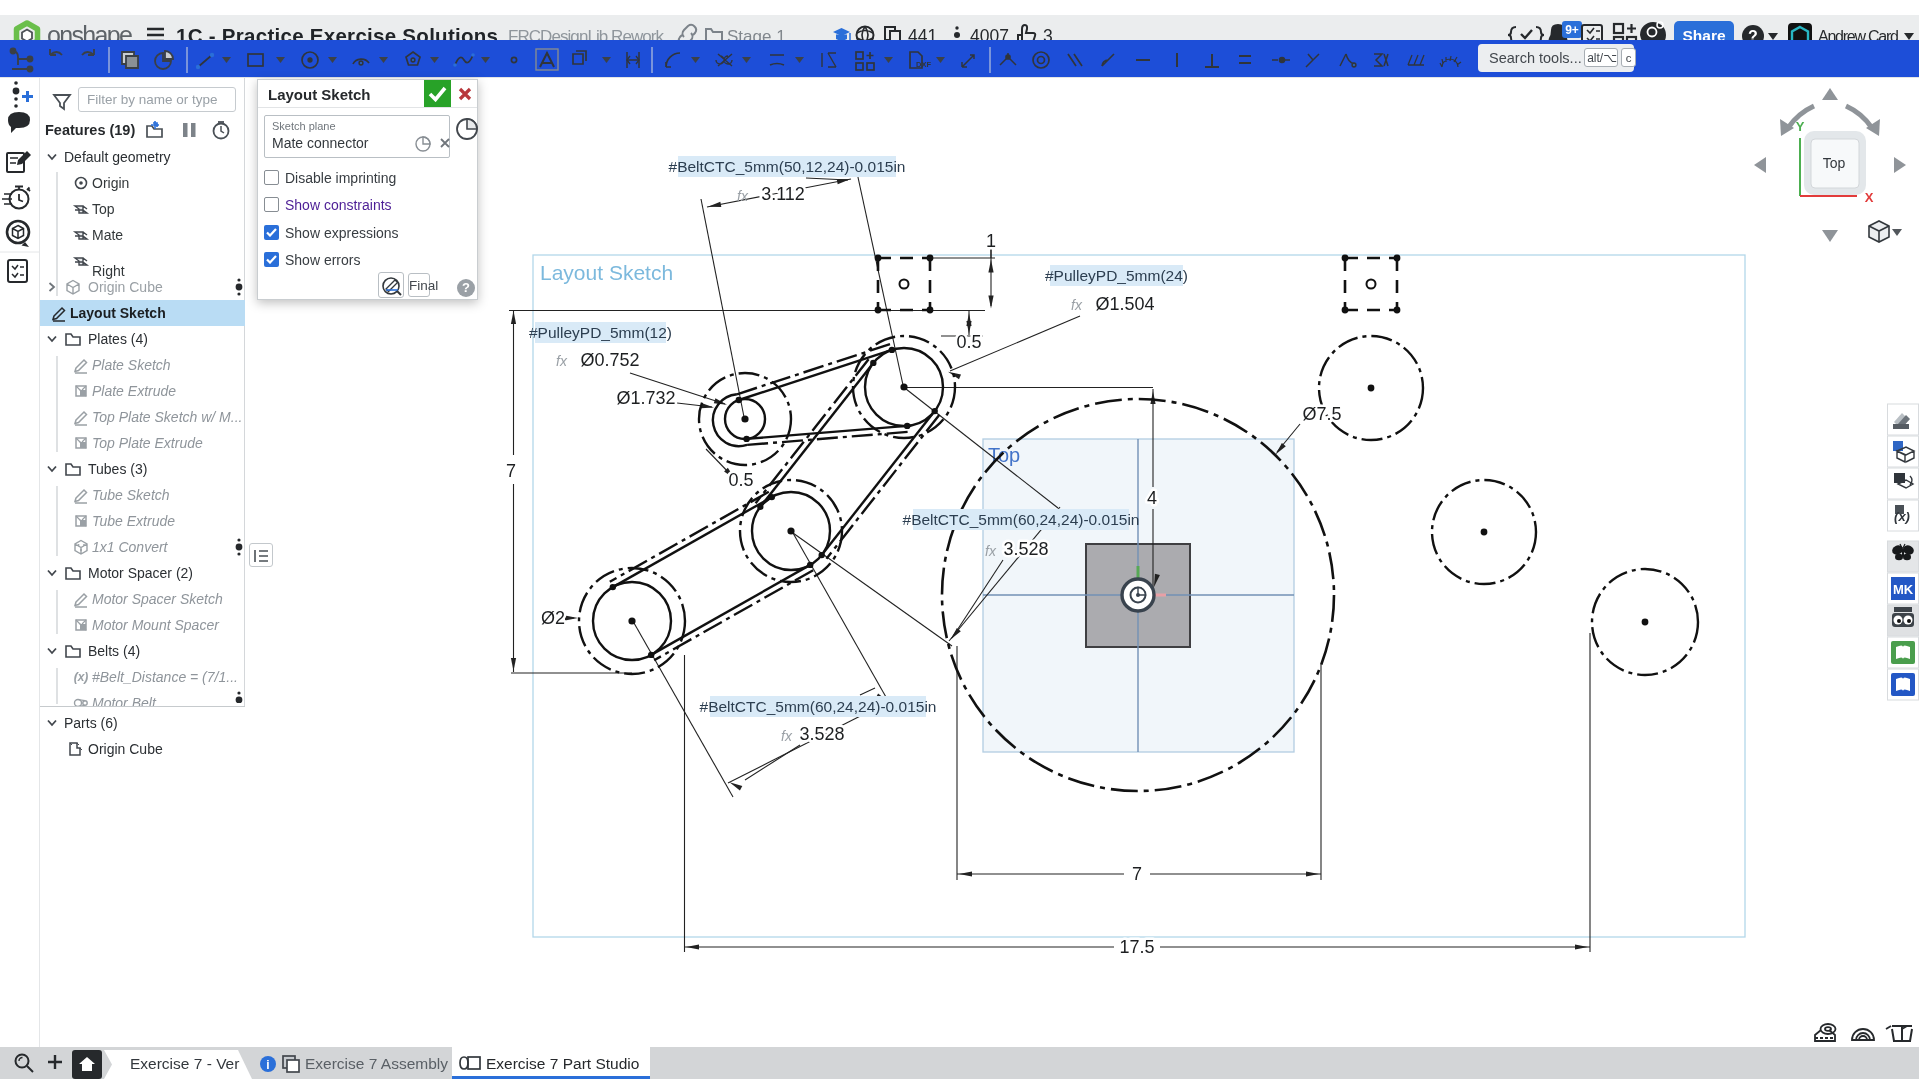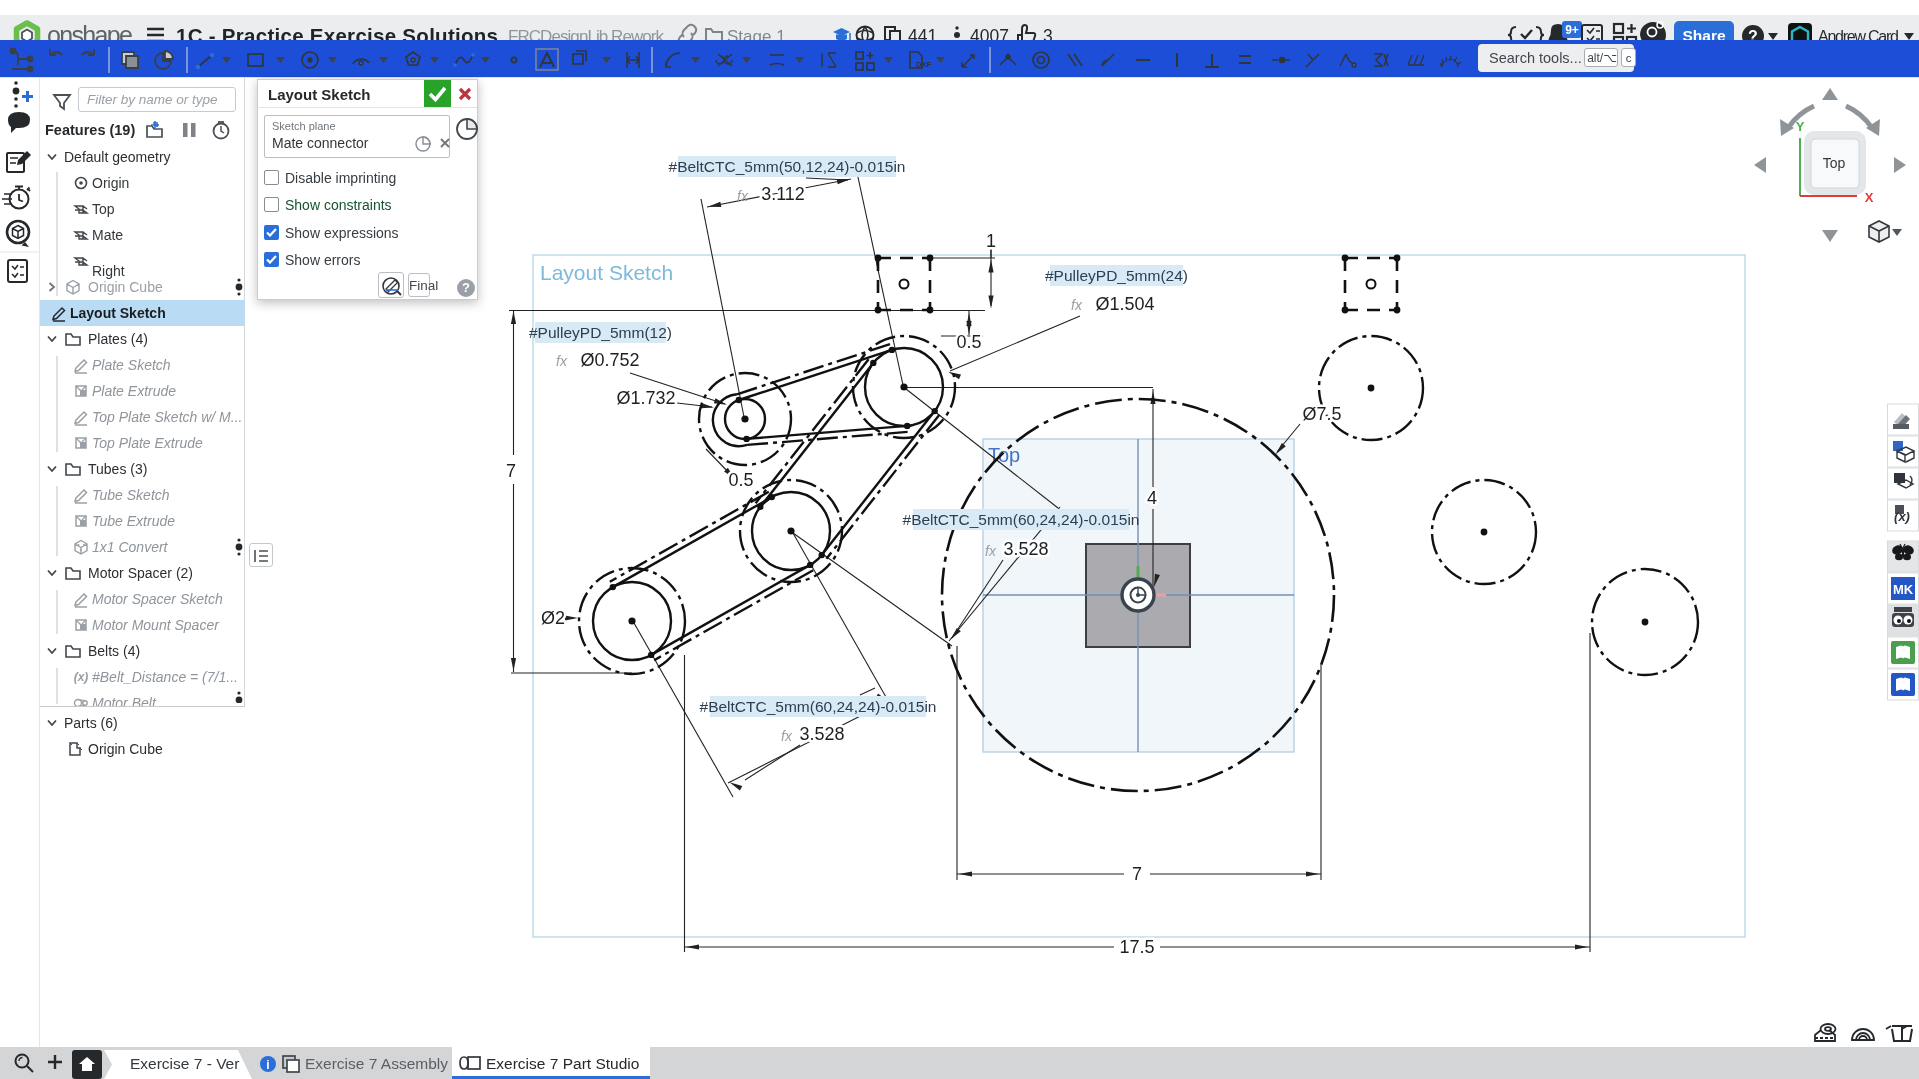--- a/index.html
+++ b/index.html
@@ -222,21 +222,21 @@
         <path d="M12 188 l3 3 3 -4 M12 196 l3 3 3 -4" stroke-width="1.5"></path>
         <path d="M20 189 l4 0 M20 197 l4 0" stroke-width="1.5"></path>
       </g>
 </svg>
 </div>
 <div id="panel">
     <svg class="ic" style="left:10px;top:12px" width="24" height="24" viewBox="0 0 24 24">
       <path d="M4 5 l16 0 -6 8 0 6 -4 -3 0 -3 z" fill="none" stroke="#4a5056" stroke-width="1.8"></path>
     </svg>
     <div class="abs" style="left:38px;top:9px;width:158px;height:25px;border:1px solid #c6cbcf;border-radius:3px">
-      <span style="position:absolute;left:8px;top:4px;font-style:italic;color:#9aa1a7;font-size:13.5px">Filter by name or type</span>
+      <span style="position:absolute;left:8px;top:4px;color:#9aa1a7;font-size:13.5px">Filter by name or type</span>
     </div>
     <div class="abs" style="left:5px;top:44px;font-size:14.5px;font-weight:bold;color:#26292c">Features (19)</div>
     <svg class="ic" style="left:105px;top:42px" width="95" height="20" viewBox="0 0 95 20">
 <g fill="none" stroke="#4a5056" stroke-width="1.7">
         <path d="M2 6 l5 0 2 3 8 0 0 8 -15 0 z"></path>
         <path d="M8 3 l4 0 0 4" stroke="#2a6fd9"></path>
         <path d="M10 1 l0 8 M6 5 l8 0" stroke="#2a6fd9" stroke-width="1.6"></path>
       </g>
 <g fill="#7d8389">
         <rect x="38" y="3" width="4.5" height="14"></rect>
@@ -770,21 +770,21 @@
 <path d="M26 3 l8 8 m0 -8 l-8 8" stroke="#6f757b" stroke-width="1.8"></path>
       </svg>
 </div>
 <svg class="ic" style="left:197px;top:37px" width="24" height="24" viewBox="0 0 24 24">
       <circle cx="12" cy="12" r="10" fill="none" stroke="#42474d" stroke-width="1.8"></circle>
       <path d="M12 12 L12 2 A10 10 0 0 1 22 12 z" fill="#e8eaec" stroke="#42474d" stroke-width="1.6"></path>
     </svg>
 <div class="abs" style="left:6px;top:90px;width:15px;height:15px;background:#fff;border:1.5px solid #878d93;border-radius:2px"></div>
     <span style="position:absolute;left:27px;top:90px;font-size:14px;color:#383d42">Disable imprinting</span>
     <div class="abs" style="left:6px;top:117px;width:15px;height:15px;background:#fff;border:1.5px solid #878d93;border-radius:2px"></div>
-    <span style="position:absolute;left:27px;top:117px;font-size:14px;color:#14532d">Show constraints</span>
+    <span style="position:absolute;left:27px;top:117px;font-size:14px;color:#4c1d95">Show constraints</span>
     <div class="abs" style="left:6px;top:145px;width:15px;height:15px;background:#2a6fd9;border-radius:2px">
       <svg class="ic" style="left:2px;top:3px" width="11" height="9" viewBox="0 0 11 9">
         <path d="M1 4.5 l3 3 L10 1" stroke="#fff" stroke-width="2.2" fill="none"></path>
       </svg>
     </div>
     <span style="position:absolute;left:27px;top:145px;font-size:14px;color:#383d42">Show expressions</span>
     <div class="abs" style="left:6px;top:172px;width:15px;height:15px;background:#2a6fd9;border-radius:2px">
       <svg class="ic" style="left:2px;top:3px" width="11" height="9" viewBox="0 0 11 9">
         <path d="M1 4.5 l3 3 L10 1" stroke="#fff" stroke-width="2.2" fill="none"></path>
       </svg>

